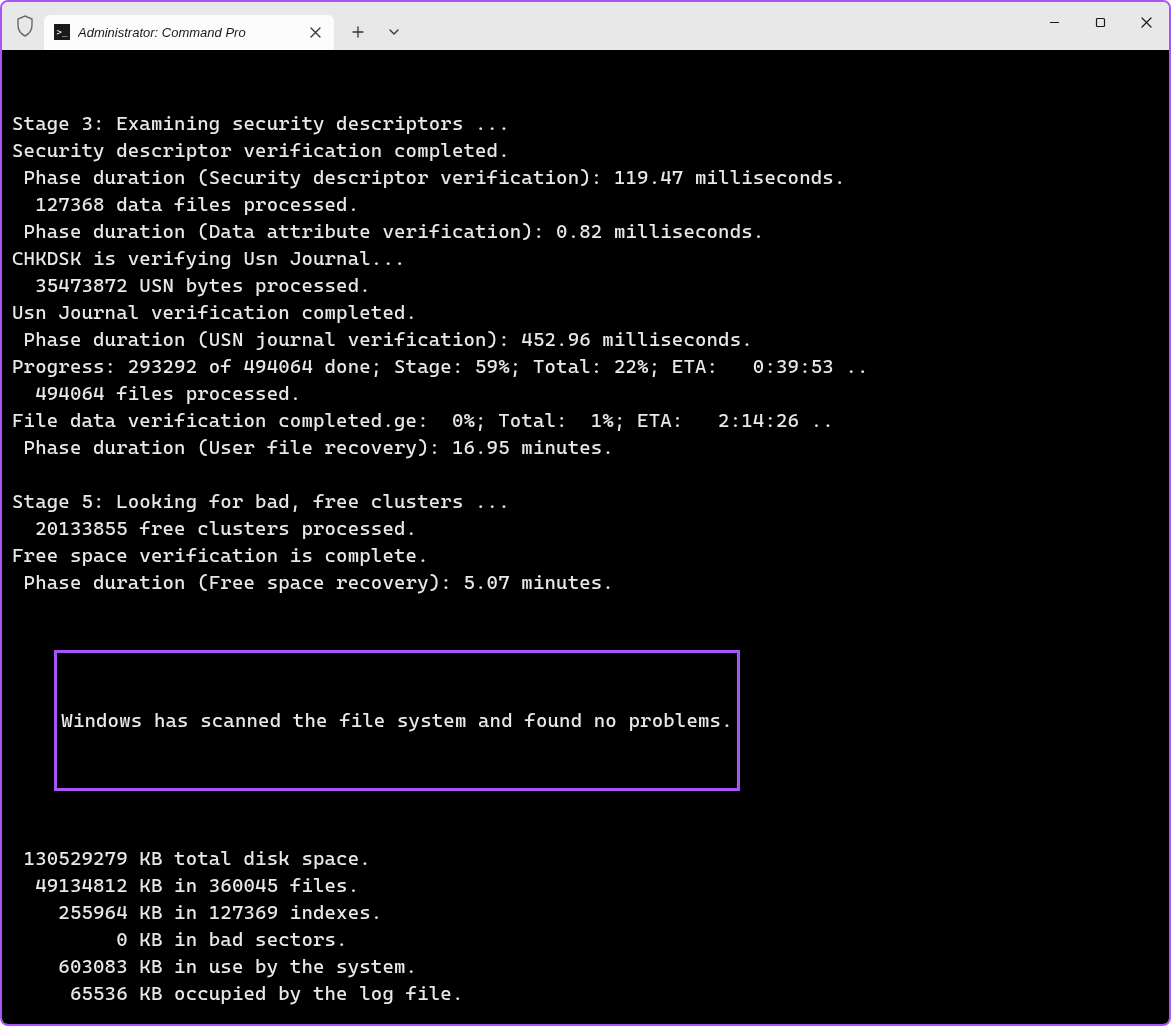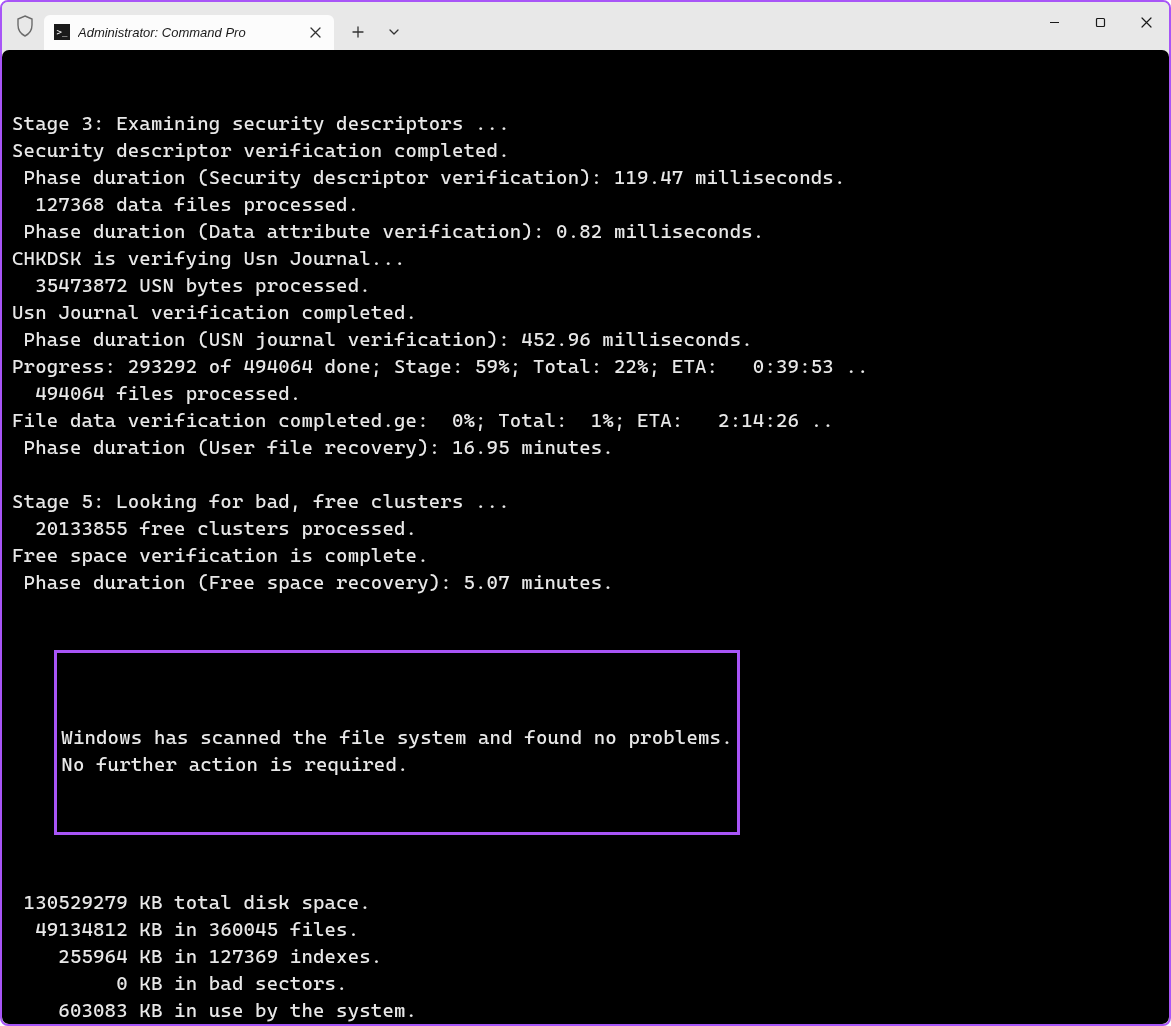--- a/index.html
+++ b/index.html
@@ -108,26 +108,25 @@
       flex: 1;
       background: #000;
       color: #e8e8e8;
       font-family: "Cascadia Mono", "Consolas", monospace;
       font-size: 19.5px;
       line-height: 27px;
       padding: 6px 10px;
       white-space: pre;
       overflow: hidden;
       letter-spacing: 0.15px;
-      border-radius: 7px;
     }
     .highlight-box {
       border: 3px solid #a855f7;
       display: inline-block;
-      padding: 17px 4px 0 0;
+      padding: 0 4px 0 0;
       margin-left: -4px;
     }
     .highlight-box .tline {
       padding-left: 4px;
     }
     .tline { display: block; min-height: 27px; }
   </style>
 </head>
 <body>
 
@@ -178,18 +177,18 @@
         <svg width="11" height="11" viewBox="0 0 11 11">
             <path d="M1 1 L10 10 M10 1 L1 10" stroke="#1a1a1a" stroke-width="1.2" stroke-linecap="round"></path>
           </svg>
       </span>
     </div>
   </div>
 
   <div class="terminal">
     <div id="lines-before"><span class="tline">Stage 3: Examining security descriptors ...</span><span class="tline">Security descriptor verification completed.</span><span class="tline"> Phase duration (Security descriptor verification): 119.47 milliseconds.</span><span class="tline">  127368 data files processed.</span><span class="tline"> Phase duration (Data attribute verification): 0.82 milliseconds.</span><span class="tline">CHKDSK is verifying Usn Journal...</span><span class="tline">  35473872 USN bytes processed.</span><span class="tline">Usn Journal verification completed.</span><span class="tline"> Phase duration (USN journal verification): 452.96 milliseconds.</span><span class="tline">Progress: 293292 of 494064 done; Stage: 59%; Total: 22%; ETA:   0:39:53 ..</span><span class="tline">  494064 files processed.</span><span class="tline">File data verification completed.ge:  0%; Total:  1%; ETA:   2:14:26 ..</span><span class="tline"> Phase duration (User file recovery): 16.95 minutes.</span><span class="tline">&nbsp;</span><span class="tline">Stage 5: Looking for bad, free clusters ...</span><span class="tline">  20133855 free clusters processed.</span><span class="tline">Free space verification is complete.</span><span class="tline"> Phase duration (Free space recovery): 5.07 minutes.</span><span class="tline">&nbsp;</span></div>
     <div class="highlight-box">
-      <div id="lines-highlight"><span class="tline">Windows has scanned the file system and found no problems.</span><span class="tline">No further action is required.</span></div>
+      <div id="lines-highlight"><span class="tline">Windows has scanned the file system and found no problems.</span></div>
     </div>
     <div id="lines-after"><span class="tline">&nbsp;</span><span class="tline"> 130529279 KB total disk space.</span><span class="tline">  49134812 KB in 360045 files.</span><span class="tline">    255964 KB in 127369 indexes.</span><span class="tline">         0 KB in bad sectors.</span><span class="tline">    603083 KB in use by the system.</span><span class="tline">     65536 KB occupied by the log file.</span></div>
   </div>
 
 </div>
 
 </body></html>

